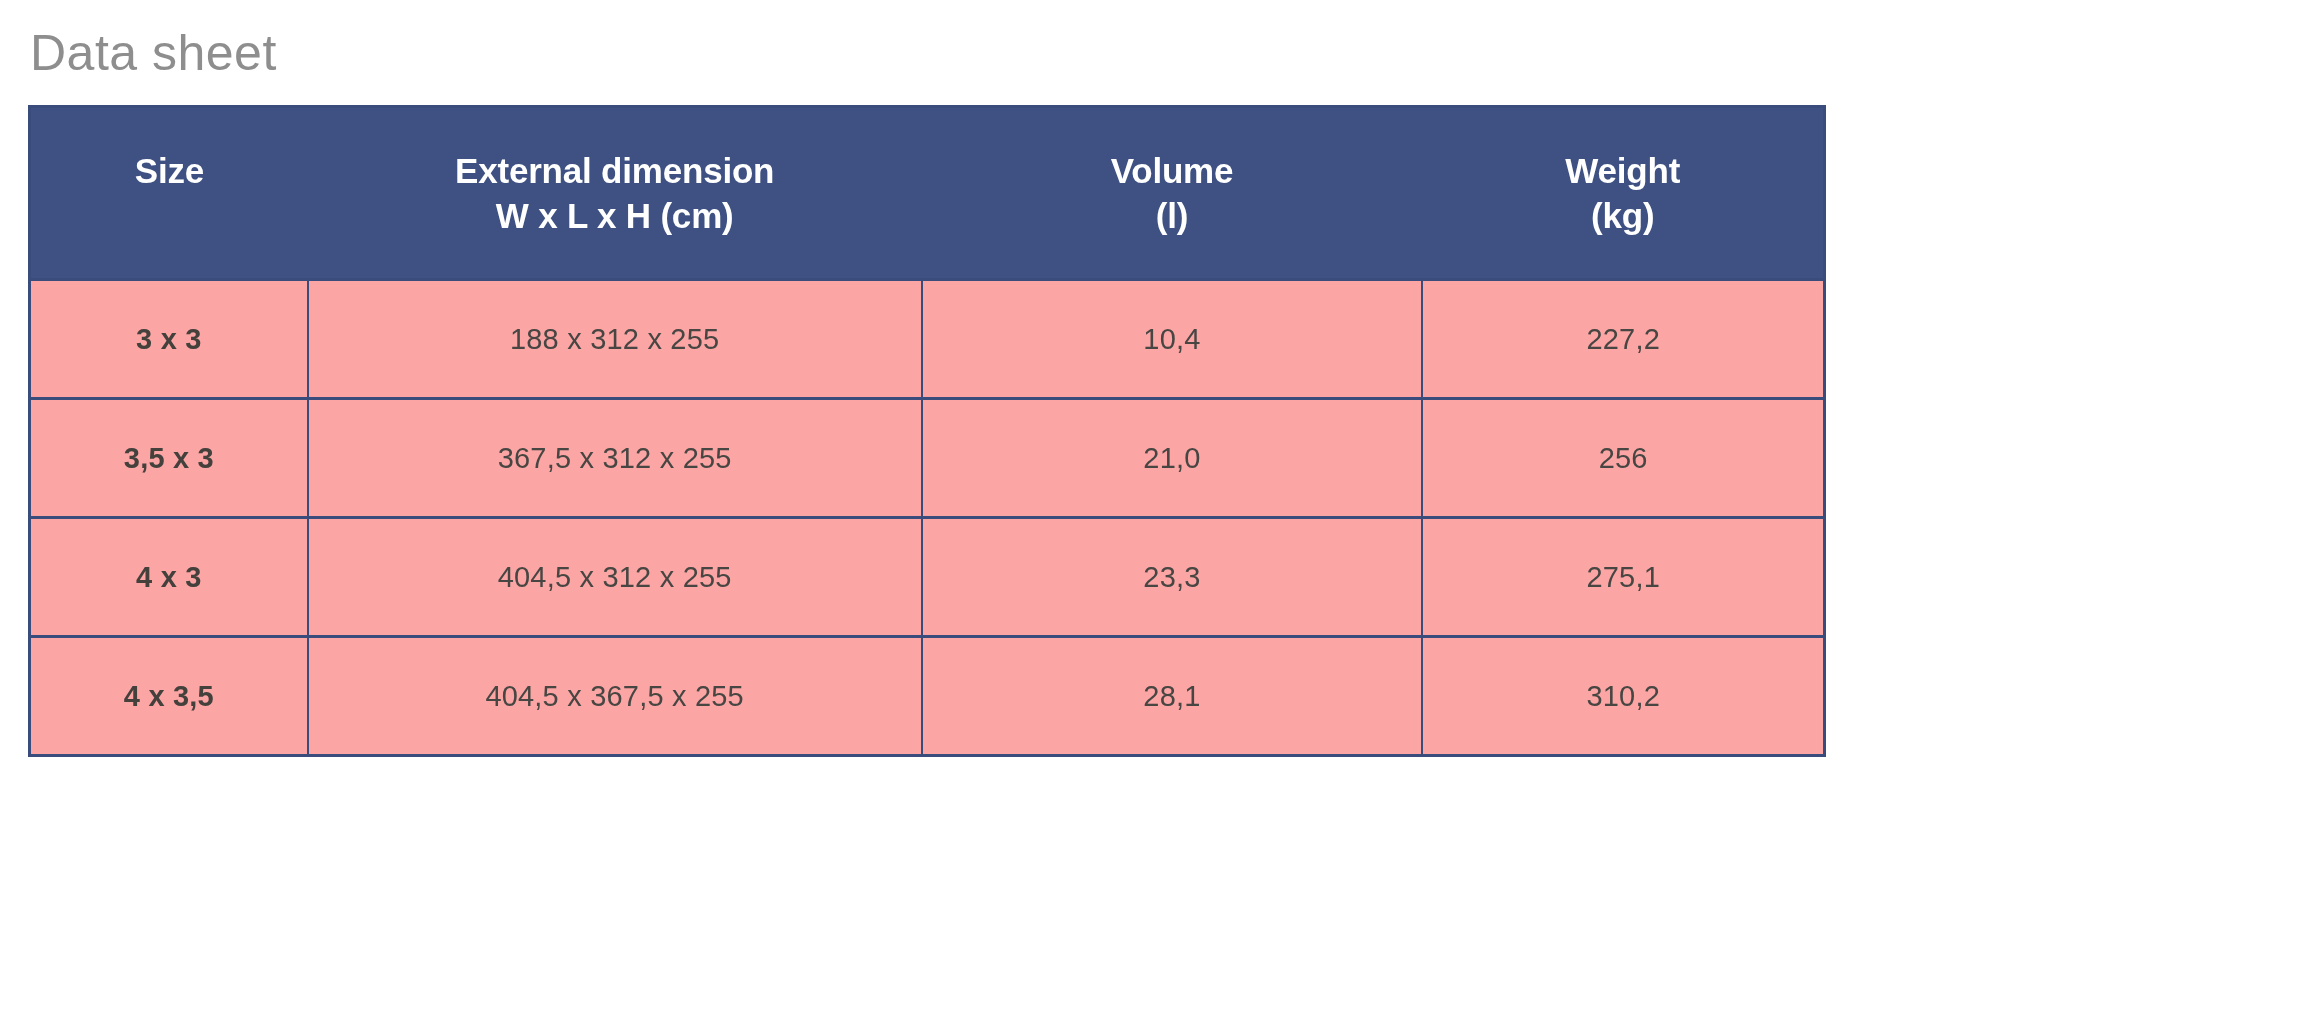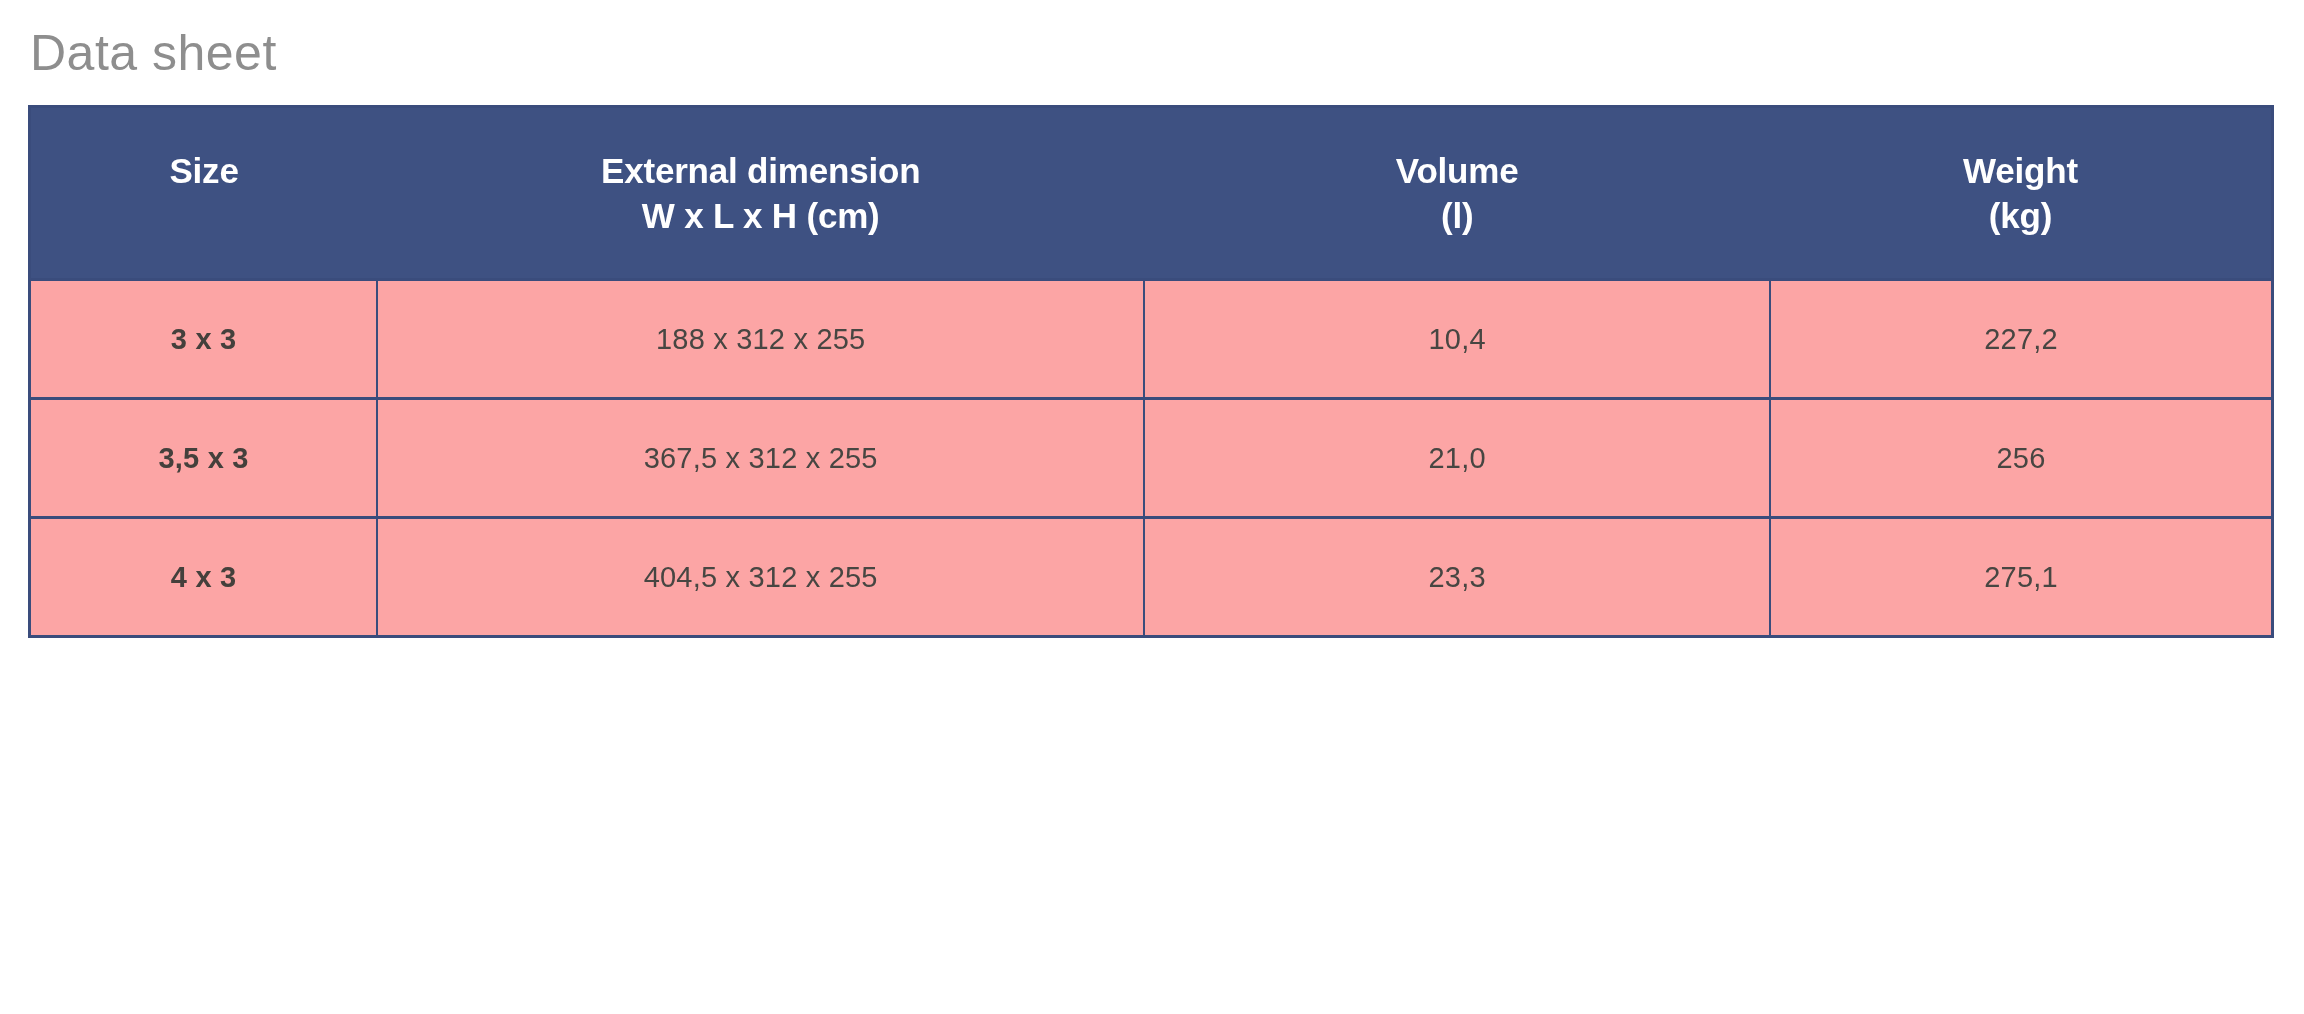--- a/index.html
+++ b/index.html
@@ -18,21 +18,21 @@
     font-size: 50px;
     font-weight: 300;
     line-height: 55px;
     color: #8e8e8e;
     letter-spacing: 0.5px;
   }
   table.data-sheet {
     border-collapse: collapse;
     table-layout: fixed;
     margin: 24px 0 0 28px;
-    width: 2246px;
+    width: 1798px;
     border: 3px solid #3a4c7c;
   }
   thead th {
     background: #3e5182;
     color: #ffffff;
     height: 170px;
     padding: 0;
     border: 0;
     vertical-align: middle;
     text-align: center;
@@ -107,14 +107,20 @@
       <td>367,5 x 312 x 255</td>
       <td>21,0</td>
       <td>256</td>
     </tr>
     <tr>
       <td class="c-size">4 x 3</td>
       <td>404,5 x 312 x 255</td>
       <td>23,3</td>
       <td>275,1</td>
     </tr>
+    <tr>
+      <td class="c-size">4 x 3,5</td>
+      <td>404,5 x 367,5 x 255</td>
+      <td>28,1</td>
+      <td>310,2</td>
+    </tr>
   </tbody>
 </table>
 
 </body></html>

